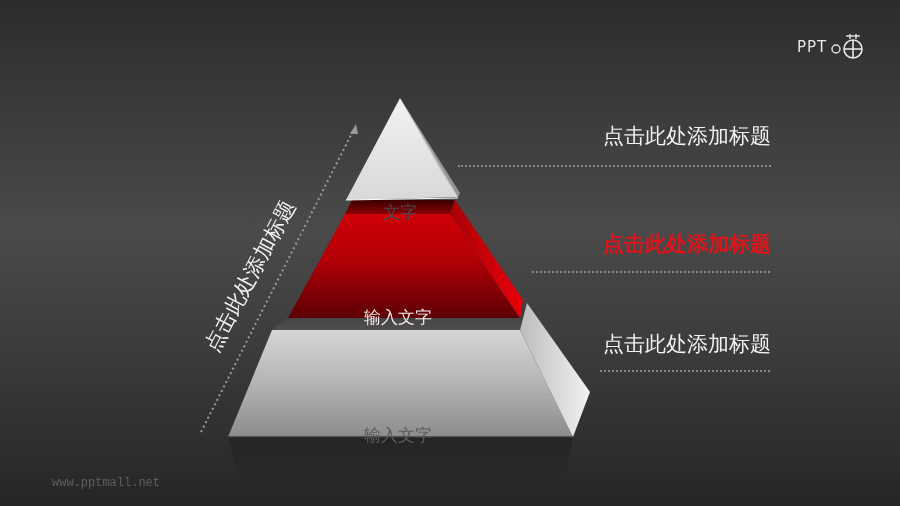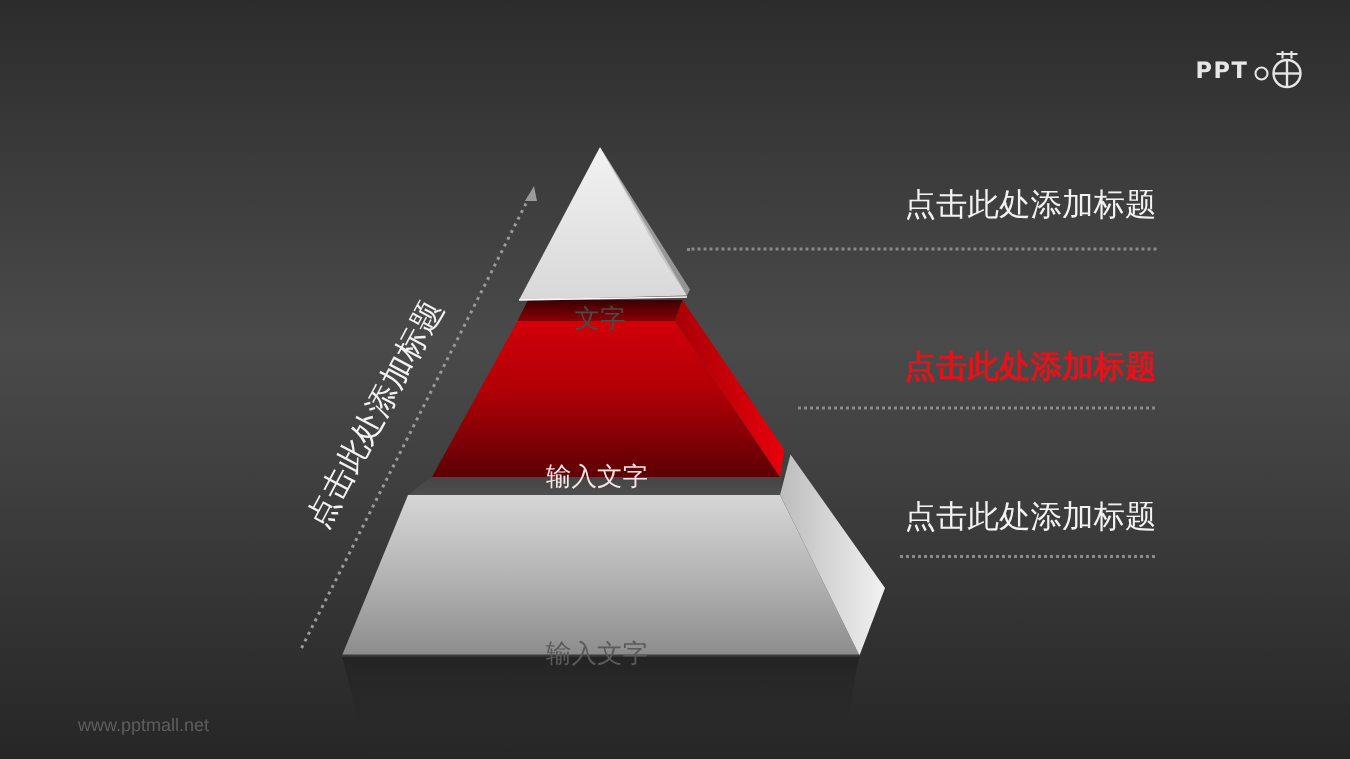--- a/index.html
+++ b/index.html
@@ -34,24 +34,24 @@
   .axis-title {
     position: absolute; left: 160px; top: 262px; font-size: 21px; color: #f2f2f2;
     white-space: nowrap; transform: rotate(-62deg); transform-origin: center center;
     width: 180px; text-align: center;
   }
   .logo {
     position: absolute; left: 797px; top: 34px; color: #e6e6e6; font-size: 15px;
     letter-spacing: 1px; display: flex; align-items: center; gap: 4px;
     font-family: "DejaVu Sans", sans-serif;
   }
-  .logo-text { font-weight: 700; }
+  .logo-text { font-weight: 400; }
   .watermark {
     position: absolute; left: 52px; top: 476px; color: #5e5e5e; font-size: 12px;
-    font-family: Liberation Sans, sans-serif;
+    font-family: Liberation Mono, monospace;
   }
 </style>
 </head>
 <body>
 
 <div class="stage">
 
   <div class="logo">
     <span class="logo-text">PPT</span>
     <svg width="34" height="26" viewBox="0 0 34 26">

